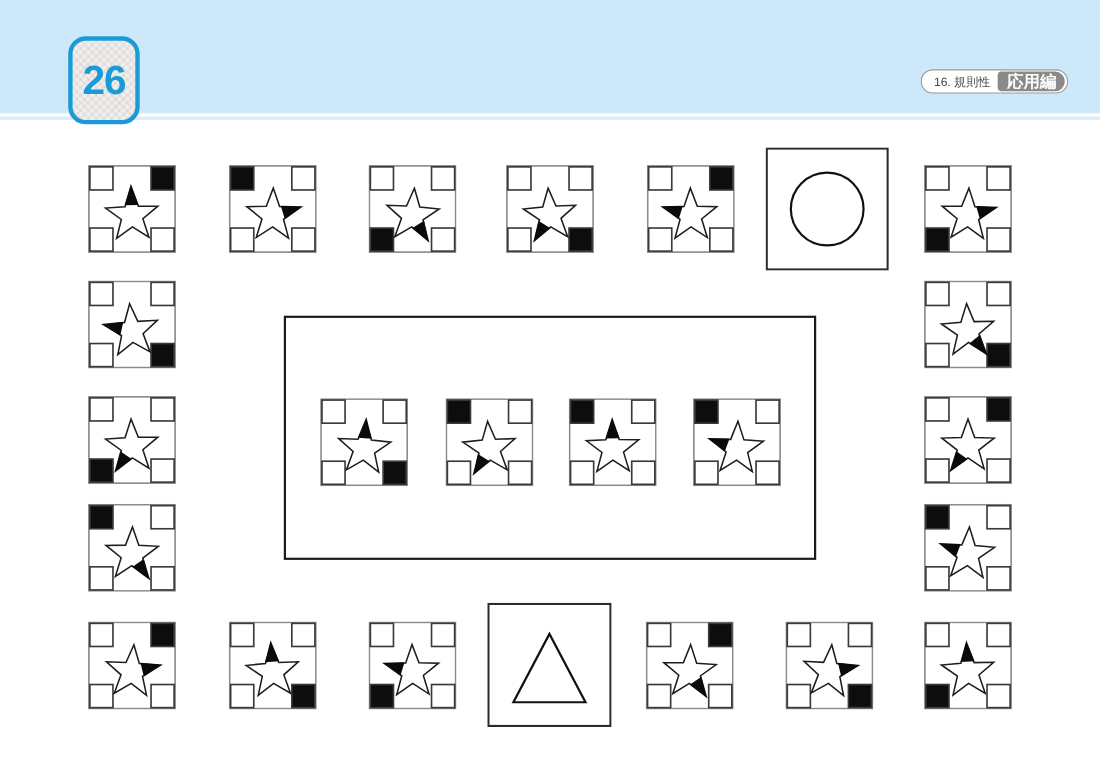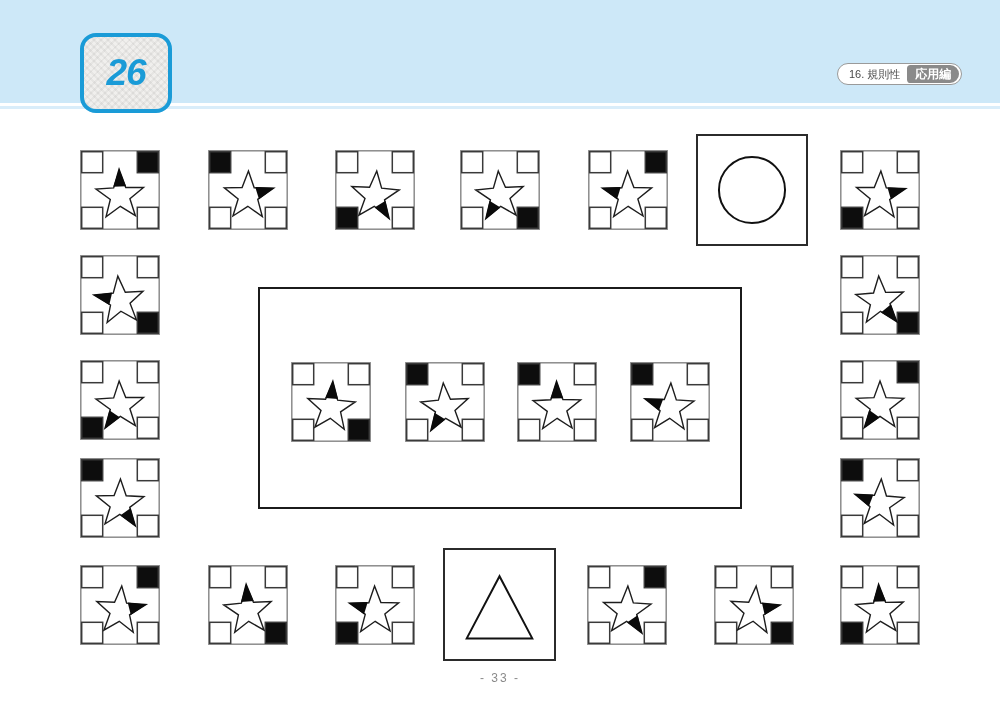--- a/index.html
+++ b/index.html
@@ -4,37 +4,37 @@
 <style>
   html,body{margin:0;padding:0;background:#e9e9e9;}
   .page{
     position:relative;width:1000px;height:707px;margin:0 auto;
     background:#ffffff;overflow:hidden;
     font-family:"Liberation Sans","DejaVu Sans",sans-serif;
   }
   .header-band{position:absolute;left:0;top:0;width:1000px;height:103px;}
   .header-underline{position:absolute;left:0;top:106px;width:1000px;height:3px;}
   .lesson-badge{
-    position:absolute;left:80px;top:33px;width:92px;height:80px;box-sizing:border-box;
+    position:absolute;left:62px;top:33px;width:65px;height:80px;box-sizing:border-box;
     border:4px solid #1a9bd7;border-radius:16px;
     background:
       repeating-linear-gradient(45deg, rgba(0,0,0,0.045) 0 2px, transparent 2px 5px),
       repeating-linear-gradient(-45deg, rgba(0,0,0,0.045) 0 2px, transparent 2px 5px),
       #f0efed;
-    display:flex;align-items:center;justify-content:center;font-style:italic;
+    display:flex;align-items:center;justify-content:center;
   }
   .lesson-badge .num{font-size:37px;font-weight:bold;color:#1a9bd7;letter-spacing:-1px;}
   .tag-pill{
     position:absolute;left:837px;top:63px;height:22px;box-sizing:border-box;
     background:#ffffff;border:1px solid #9a9a9a;border-radius:11px;
     display:flex;align-items:center;overflow:hidden;padding-left:11px;
   }
   .tag-category{font-size:11px;color:#4a4a4a;white-space:nowrap;padding-right:7px;text-align:center;}
   .tag-level{
-    font-size:12px;font-weight:bold;color:#ffffff;white-space:nowrap;
+    font-size:15px;font-weight:bold;color:#ffffff;white-space:nowrap;
     display:flex;align-items:center;height:18px;margin:2px 2px 2px 0;
     padding:0 8px;border-radius:4px 10px 10px 4px;
   }
   .board{position:absolute;left:0;top:0;width:1000px;height:707px;}
   svg.tile{position:absolute;}
   svg.shape-box{position:absolute;}
   .center-answer-box{
     position:absolute;left:258px;top:287px;width:484px;height:222px;
     box-sizing:border-box;border:2px solid #1b1b1b;background:#ffffff;
   }
@@ -307,15 +307,14 @@
       <svg width="112" height="112" viewBox="0 0 112 112" class="shape-box" style="left: 696px; top: 134px;">
         <rect x="1" y="1" width="110" height="110" fill="#ffffff" stroke="#2b2b2b" stroke-width="2"></rect>
         <circle cx="56" cy="56" r="33.04" fill="none" stroke="#111" stroke-width="2"></circle>
       </svg>
       <svg width="113" height="113" viewBox="0 0 113 113" class="shape-box" style="left: 443px; top: 548px;">
         <rect x="1" y="1" width="111" height="111" fill="#ffffff" stroke="#2b2b2b" stroke-width="2"></rect>
         <polygon points="56.5,28.25 23.73,90.4 89.27000000000001,90.4" fill="none" stroke="#111" stroke-width="2"></polygon>
       </svg>
     </div>
 
-  <div class="page-number">- 33 -</div>
 
 </div>
 
 </body></html>

